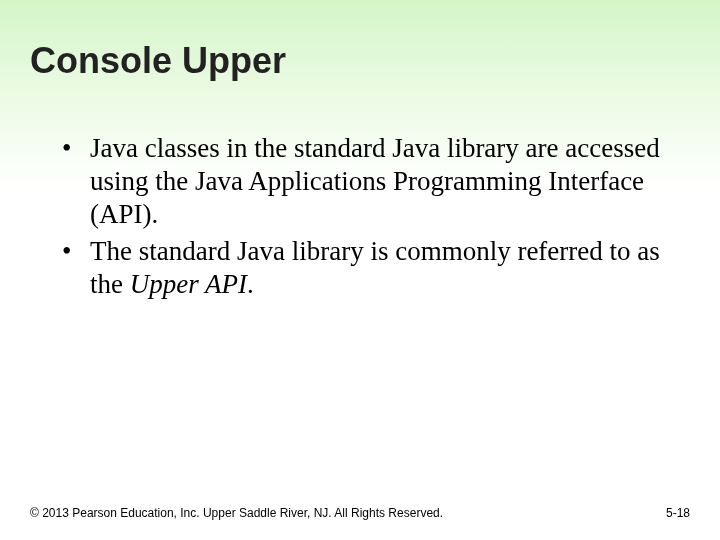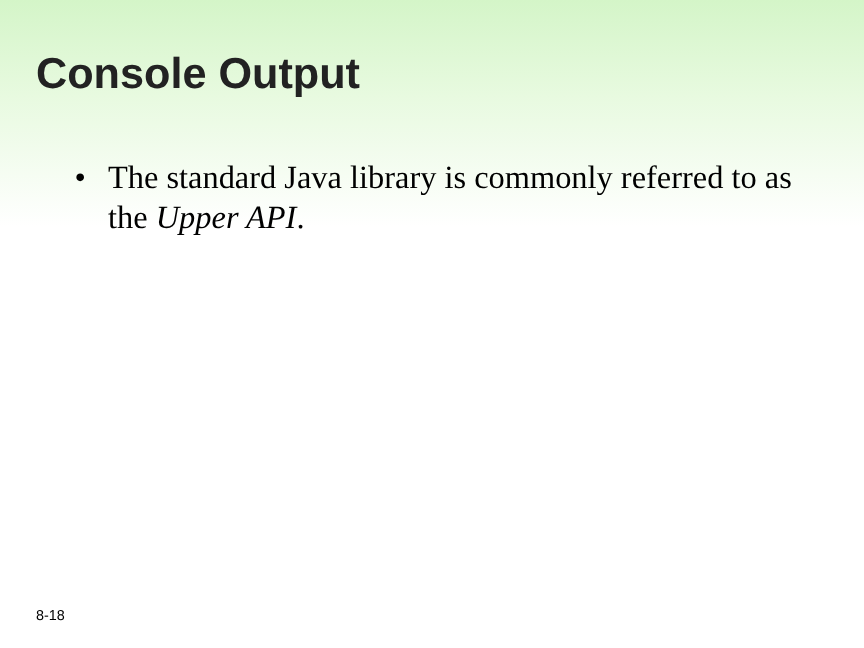--- a/index.html
+++ b/index.html
@@ -54,24 +54,26 @@
     justify-content: space-between;
     font-family: Arial, Helvetica, sans-serif;
     font-size: 12px;
     color: #000;
   }
 </style>
 </head>
 <body>
 
 <div class="slide">
-  <h1 class="title">Console Output</h1>
+  <h1 class="title">Console Upper</h1>
 
   <div class="content">
     <ul class="bullets">
+      <li><span>Java classes in the standard Java library are accessed using the Java Applications Programming Interface (API).</span><span class="italic"></span><span></span></li>
       <li><span>The standard Java library is commonly referred to as the </span><span class="italic">Upper API</span><span>.</span></li>
     </ul>
   </div>
 
   <div class="footer">
-    <span>8-18</span>
+    <span>© 2013 Pearson Education, Inc. Upper Saddle River, NJ. All Rights Reserved.</span>
+    <span>5-18</span>
   </div>
 </div>
 
 </body></html>

